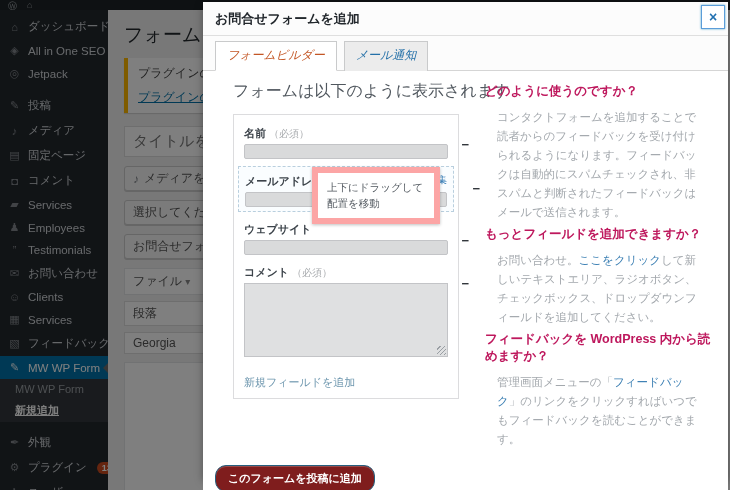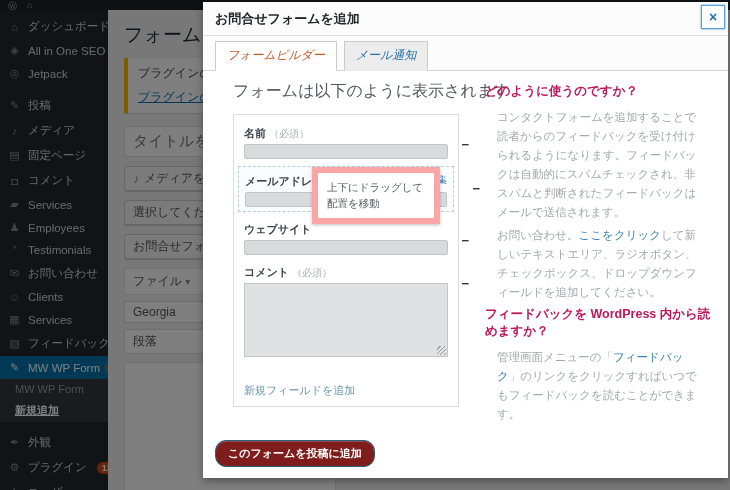--- a/index.html
+++ b/index.html
@@ -66,21 +66,21 @@
   .pinput{margin-top:3px;height:13px;background:#d9dadb;border:1px solid #c3c4c7;border-radius:2px;}
   .ptextarea{margin-top:3px;height:72px;background:#dfe0e1;border:1px solid #c3c4c7;position:relative;}
   .resize-handle{position:absolute;right:1px;bottom:1px;width:9px;height:9px;
     background:repeating-linear-gradient(135deg,transparent 0 2px,#9a9fa4 2px 3px);}
   .email-row{border:1px dashed #b9cfde;background:#fafdff;padding:4px 6px;margin:0 -6px 7px;position:relative;}
   .label-row{display:flex;justify-content:space-between;align-items:center;}
   .edit-link{font-size:10px;color:#2271b1;display:inline-flex;align-items:center;cursor:pointer;}
   .edit-sep{border-left:1px solid #c3c4c7;height:9px;display:inline-block;margin-right:5px;}
   .remove{position:absolute;right:-21px;top:15px;font-size:13px;font-weight:bold;color:#32373c;line-height:1;cursor:pointer;}
   .email-row .remove{right:-27px;}
-  .add-field{font-size:11px;color:#6d96ae;margin-top:19px;display:inline-block;cursor:pointer;}
+  .add-field{font-size:11px;color:#6d96ae;margin-top:11px;display:inline-block;cursor:pointer;}
   .drag-tooltip{position:absolute;left:78px;top:52px;width:98px;background:#fff;border:6px solid #fca5a5;
     box-shadow:0 1px 3px rgba(0,0,0,.25);padding:6px 9px;font-size:10.5px;color:#50575e;line-height:1.55;z-index:6;}
 
   .col-right h4{font-size:12.5px;color:#be185d;margin:4px 0 8px;font-weight:bold;}
   .col-right h4:first-child{margin-top:10px;}
   .col-right p{font-size:11.5px;color:#a3a8ad;line-height:1.65;margin:0 12px 4px;}
   .hlink{color:#3b7fb3;cursor:pointer;}
 
   .form-submit{margin:12px 0 0 -18px;}
   .submit-btn{background:#7f1d1d;border:1px solid #26607f;border-radius:11px;color:#fff;font-size:11px;font-weight:bold;
@@ -193,25 +193,25 @@
     </div>
     <br>
     <div class="wp-btn">
       <span>お問合せフォームを追加</span>
     </div>
     <div class="menubar">
       <span><span>ファイル</span><span class="caret">▾</span></span>
       <span>編集</span>
     </div>
     <div class="mini-select">
+      <span>段落</span>
+      <span class="caret">▾</span>
+    </div>
+    <div class="mini-select">
       <span>Georgia</span>
-      <span class="caret">▾</span>
-    </div>
-    <div class="mini-select">
-      <span>段落</span>
       <span class="caret">▾</span>
     </div>
     <div class="editor-area"></div>
   </div>
 
   <div class="overlay"></div>
 
   <div class="modal">
     <div class="modal-header">
       <span class="modal-title">お問合せフォームを追加</span>
@@ -267,20 +267,21 @@
             <div class="drag-tooltip">
               <div>上下にドラッグして</div>
               <div>配置を移動</div>
             </div>
           </div>
         </div>
 
         <div class="col-right">
           <h4>どのように使うのですか？</h4>
           <p>コンタクトフォームを追加することで読者からのフィードバックを受け付けられるようになります。フィードバックは自動的にスパムチェックされ、非スパムと判断されたフィードバックはメールで送信されます。</p>
+          <h4>もっとフィールドを追加できますか？</h4>
           <p><span>お問い合わせ。</span><span class="hlink">ここをクリック</span><span>して新しいテキストエリア、ラジオボタン、チェックボックス、ドロップダウンフィールドを追加してください。</span></p>
           <h4>フィードバックを WordPress 内から読めますか？</h4>
           <p><span>管理画面メニューの「</span><span class="hlink">フィードバック</span><span>」のリンクをクリックすればいつでもフィードバックを読むことができます。</span></p>
         </div>
       </div>
 
       <div class="form-submit">
         <button class="submit-btn">このフォームを投稿に追加</button>
       </div>
     </div>

